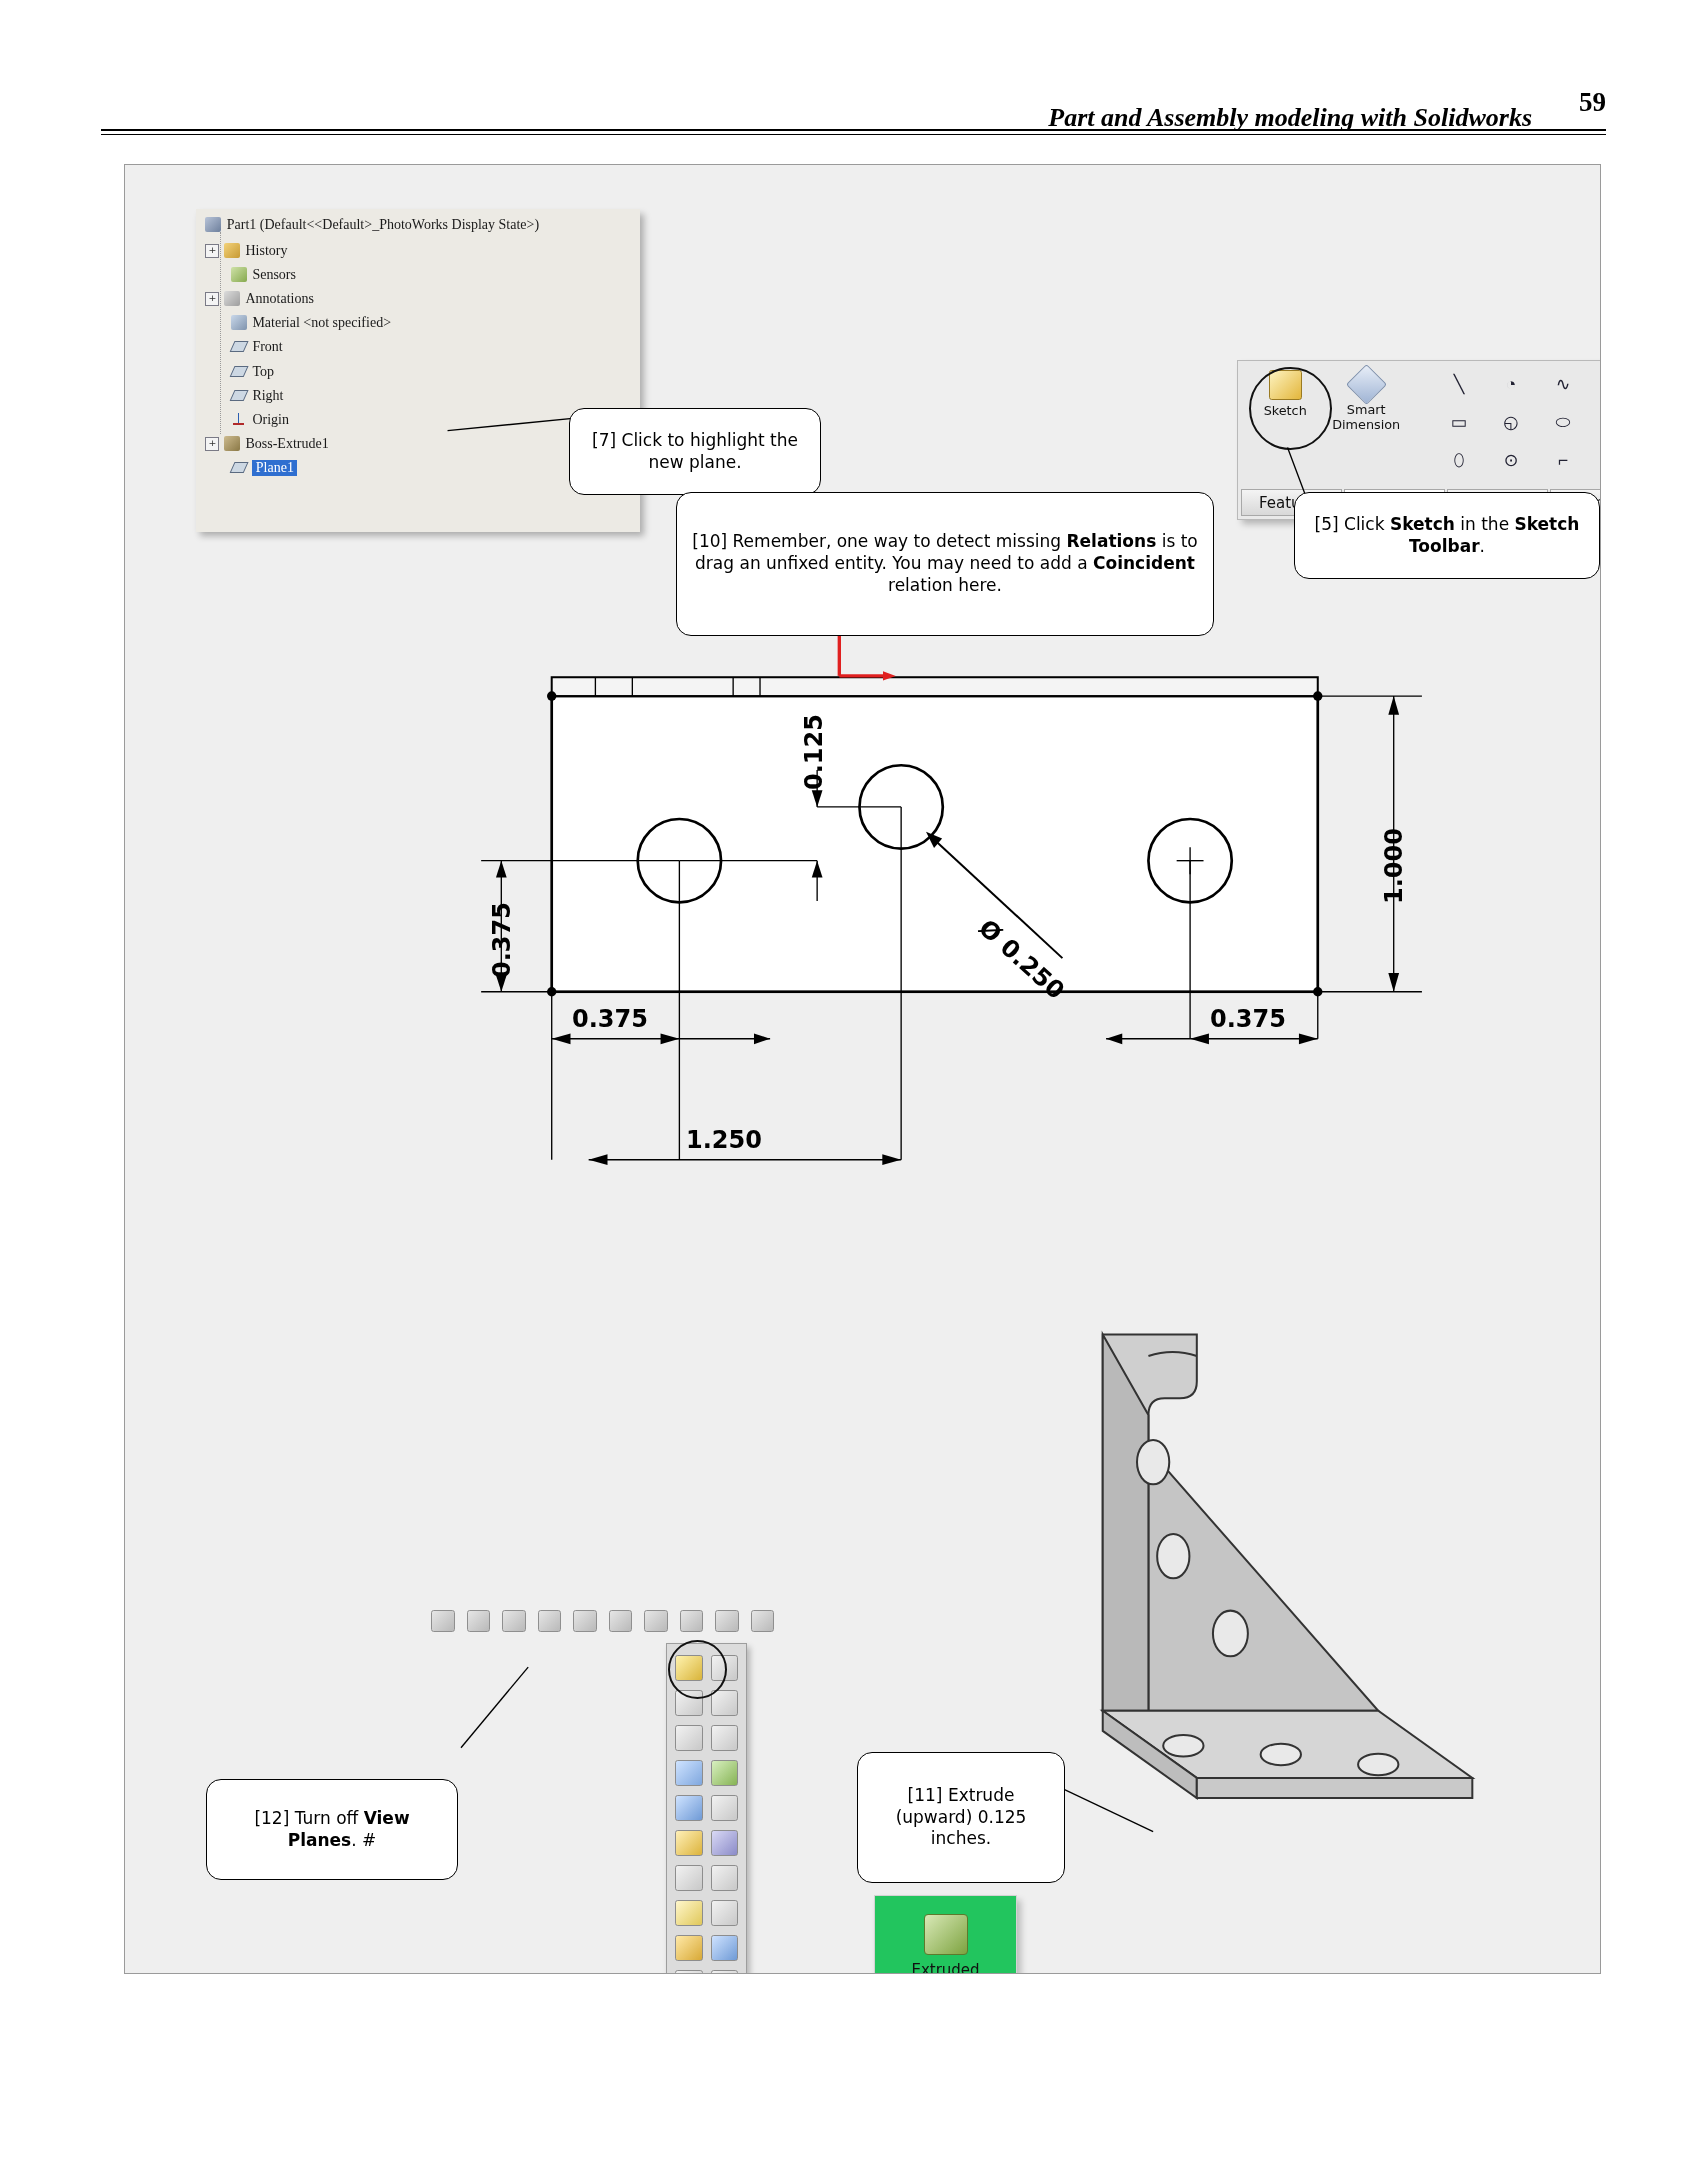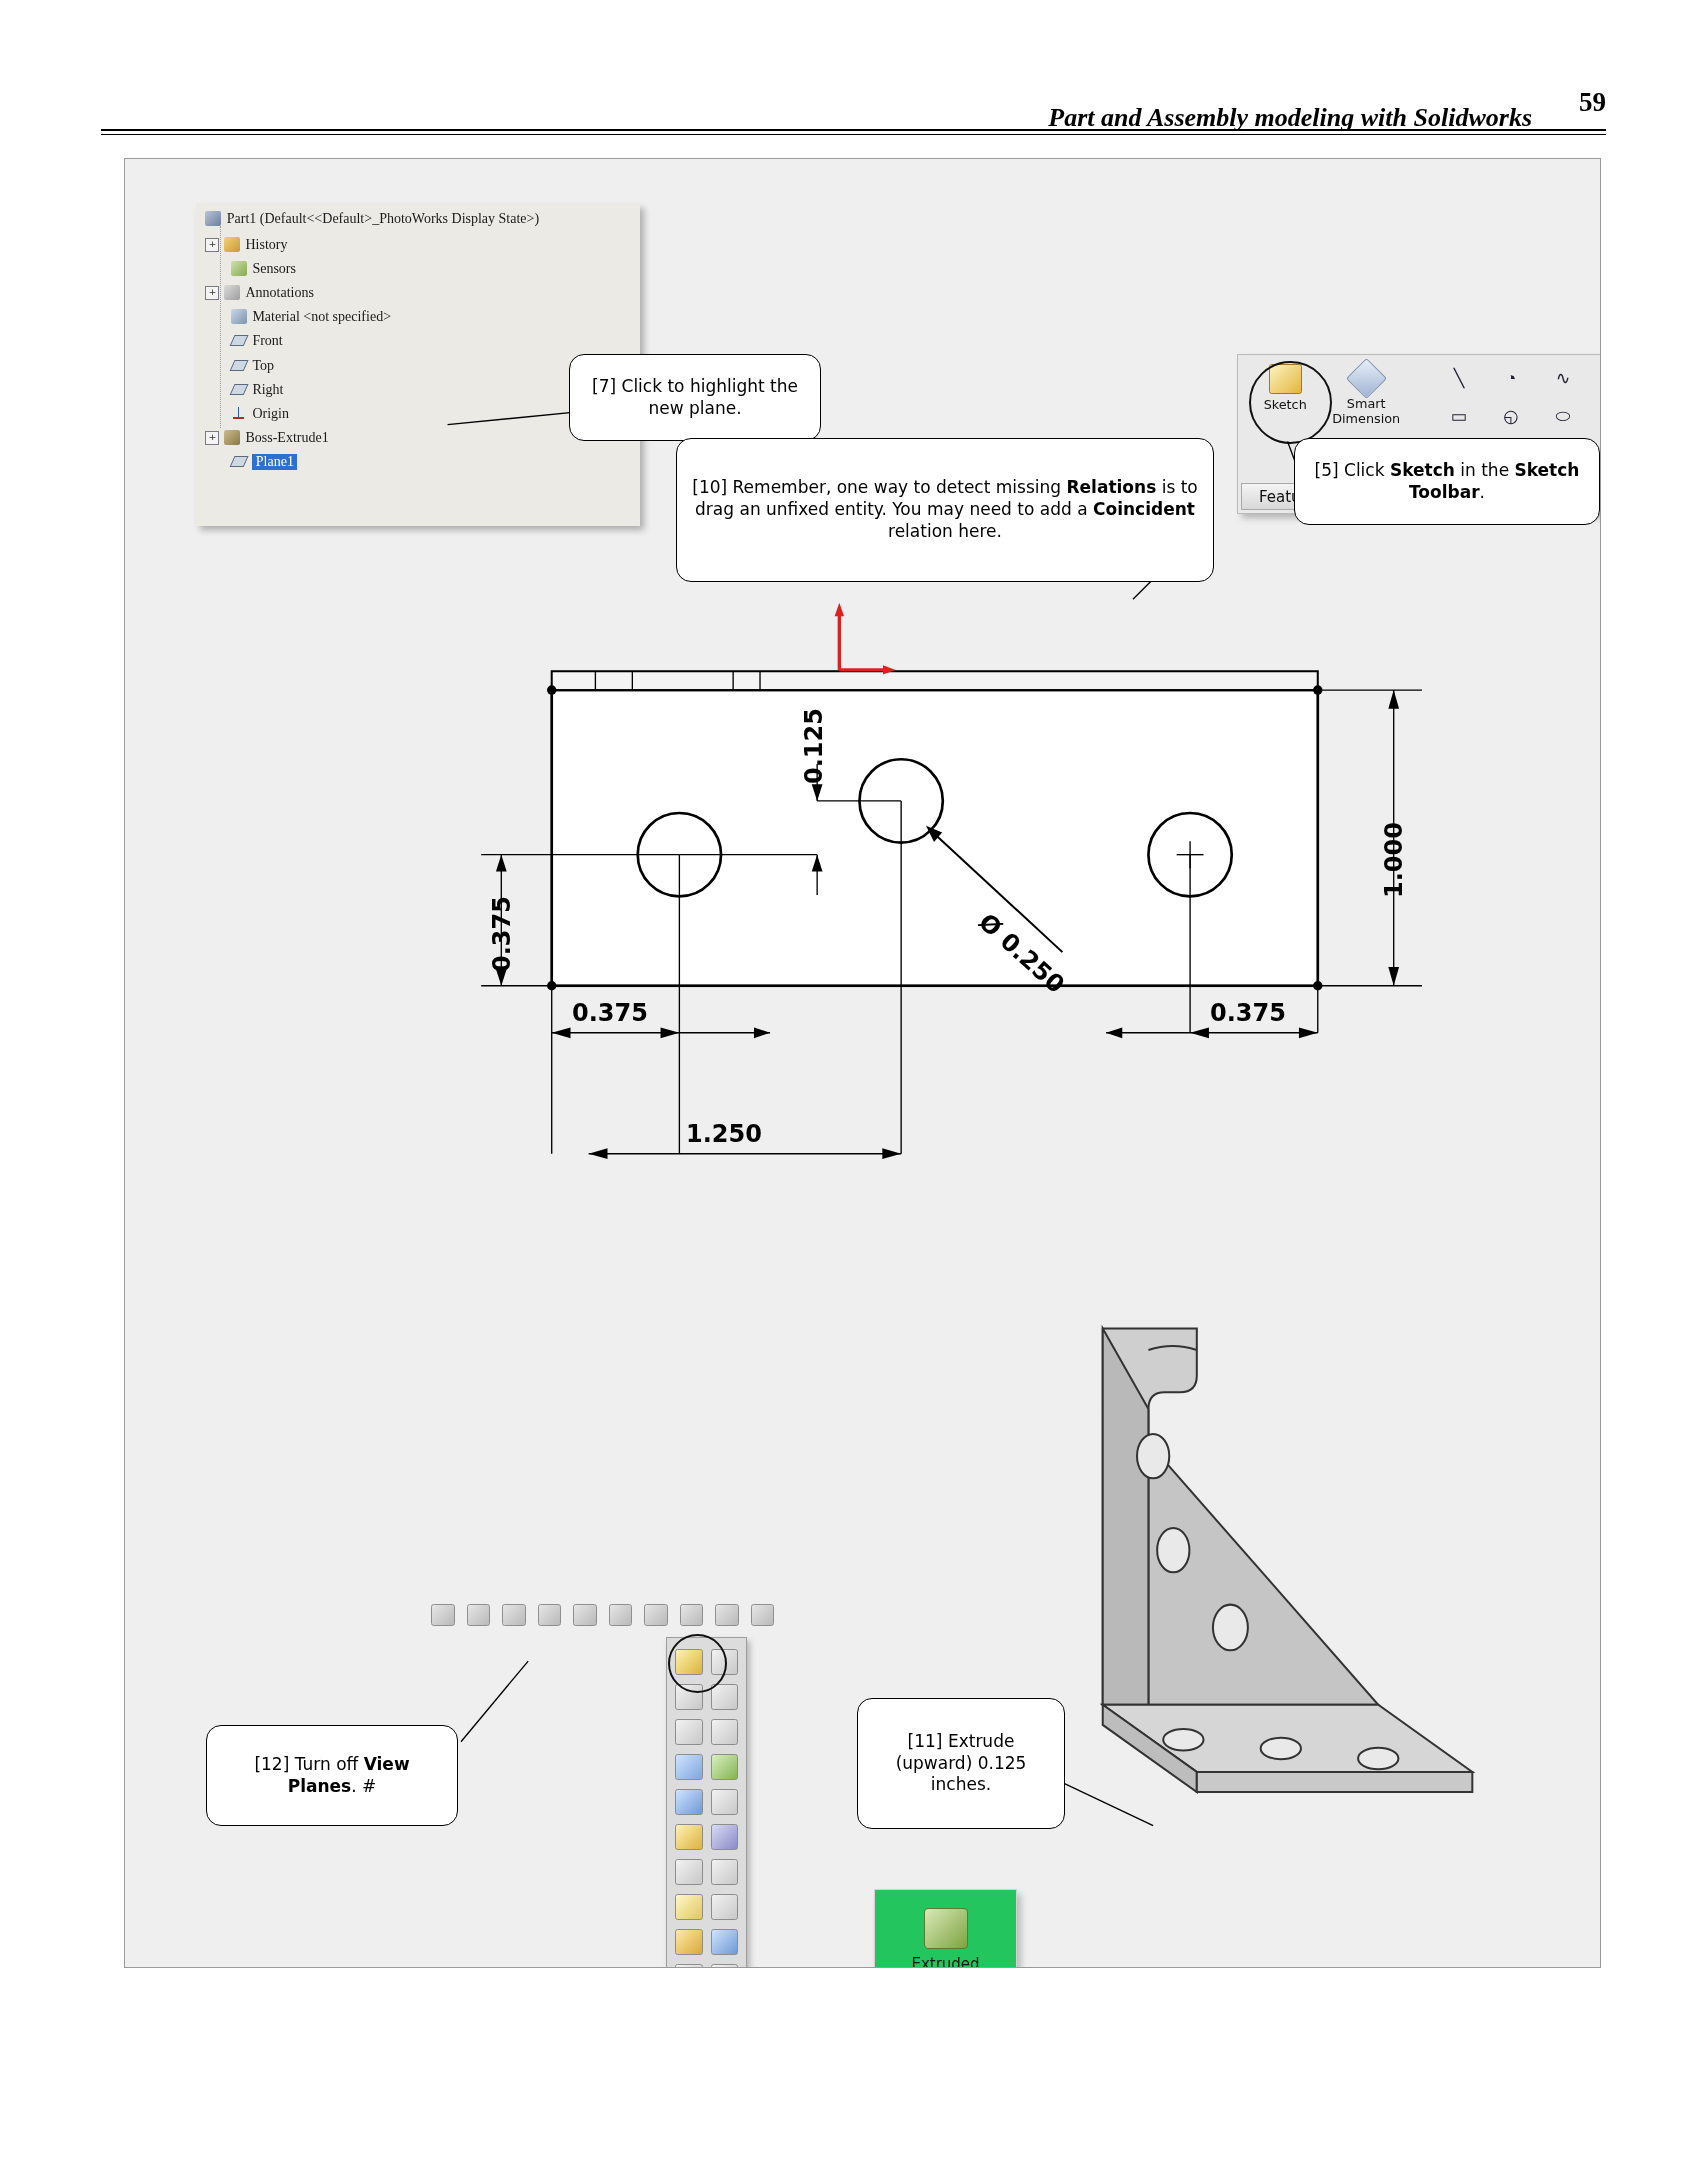--- a/index.html
+++ b/index.html
@@ -6,26 +6,26 @@
   body{width:1707px;height:2183px;position:relative;font-family:"Liberation Sans",sans-serif;}
 
   
   #header{position:absolute;left:101px;top:87px;width:1505px;height:60px;}
   #header-title{position:absolute;right:74px;top:0;font-family:"Liberation Serif",serif;font-style:italic;font-weight:bold;font-size:26px;color:#000;white-space:nowrap;margin-top:16px;}
   #page-number{position:absolute;right:0;top:0;font-family:"Liberation Serif",serif;font-weight:bold;font-size:27px;color:#000;}
   #header-rule{position:absolute;left:0;top:42px;width:1505px;height:0;border-top:2px solid #000;}
   #header-rule2{position:absolute;left:0;top:47px;width:1505px;height:0;border-top:0.7px solid #000;}
 
   
-  #figure{position:absolute;left:124px;top:158px;width:1475px;height:1808px;border:1.3px solid #9a9a9a;background:#efefef;overflow:hidden;}
+  #figure{position:absolute;left:124px;top:164px;width:1475px;height:1808px;border:1.3px solid #9a9a9a;background:#efefef;overflow:hidden;}
 
   
   .bubble{position:absolute;background:#ffffff;border:1.3px solid #000;border-radius:15px;box-sizing:border-box;
           font-family:"DejaVu Sans",sans-serif;font-size:17px;line-height:1.28;text-align:center;color:#000;
-          padding:9.4px 10.8px;display:flex;align-items:center;justify-content:center;}
+          padding:9.4px 10.8px;display:flex;align-items:center;justify-content:center;margin-top:48px;}
   .bubble b{font-weight:bold;}
 
   
   #tree-panel{position:absolute;left:195px;top:202px;width:444px;height:323px;background:#eceae4;
               box-shadow:4px 5.4px 6.7px rgba(0,0,0,.28);}
   .tree-row{position:absolute;left:0;height:23px;display:flex;align-items:center;font-family:"Liberation Serif",serif;font-size:14px;color:#1a1a1a;white-space:nowrap;}
   .tree-plus{display:inline-block;width:12px;height:12px;border:0.7px solid #7a7a86;background:#f4f4f4;color:#333;
              font-size:9.4px;line-height:10.8px;text-align:center;margin-right:4.7px;font-family:"DejaVu Sans",sans-serif;}
   .tree-ico{display:inline-block;width:16px;height:15px;margin-right:5.4px;border-radius:2px;}
   .ico-part{background:linear-gradient(135deg,#b8c4d8,#6d7f9c);}

